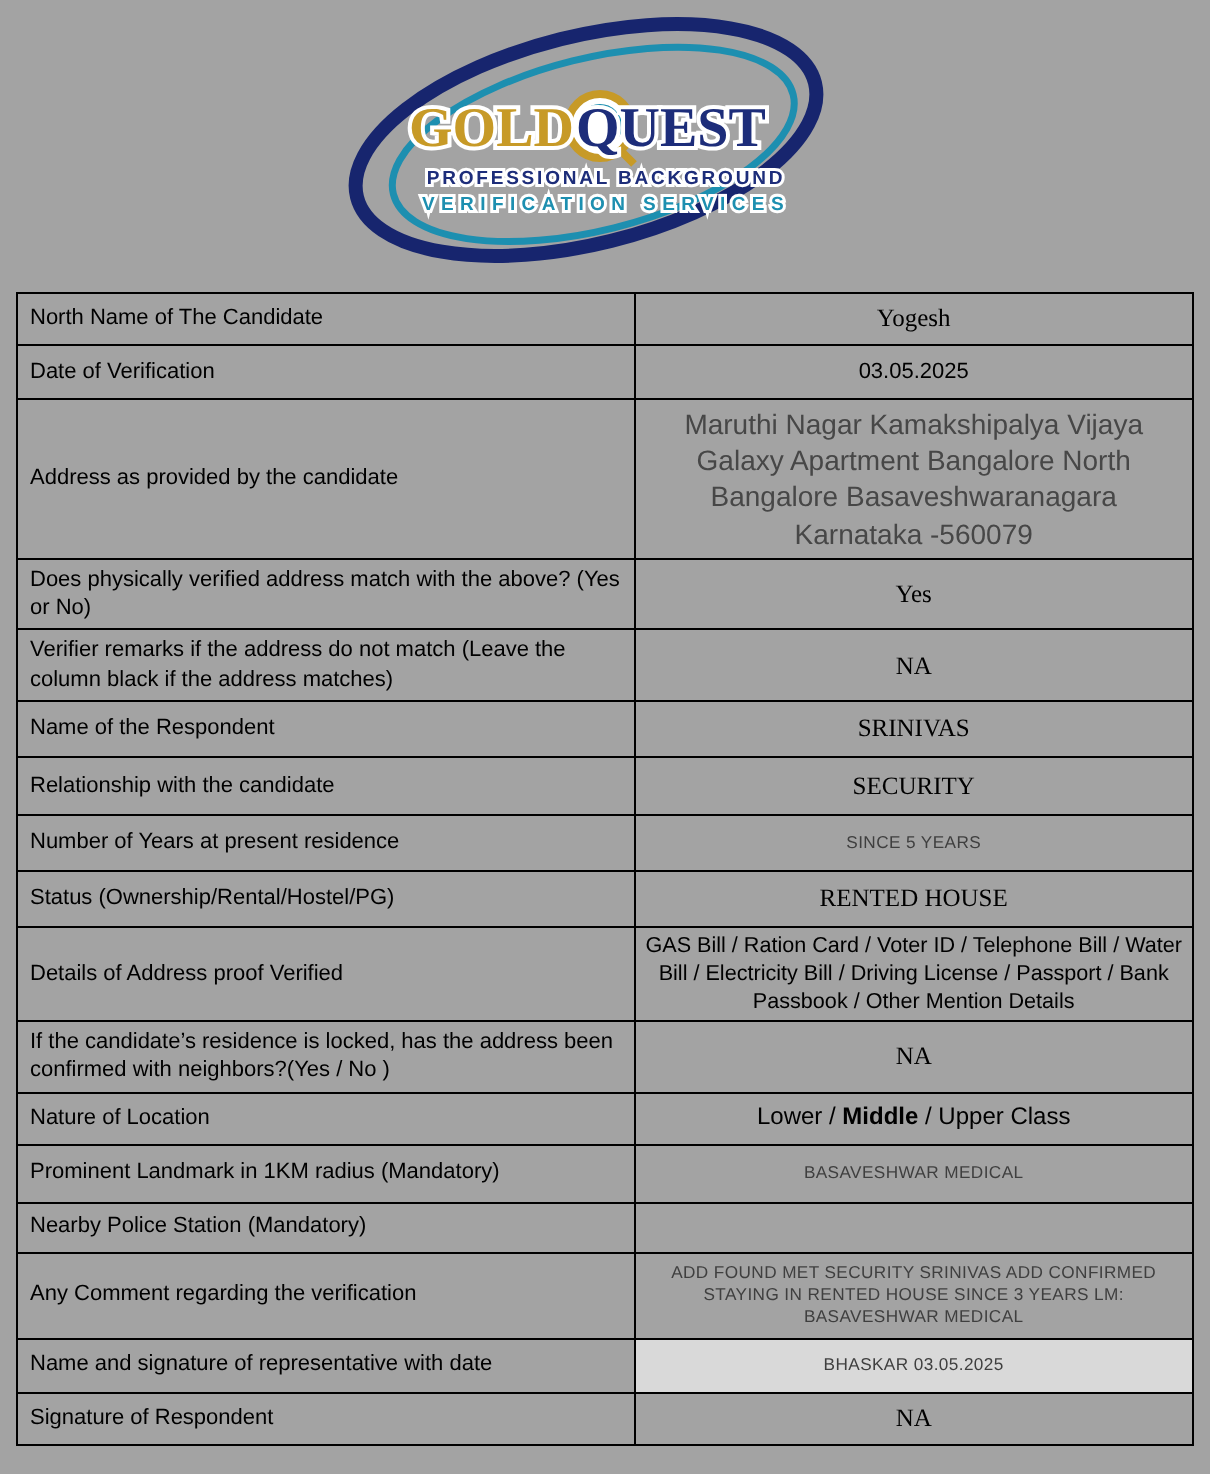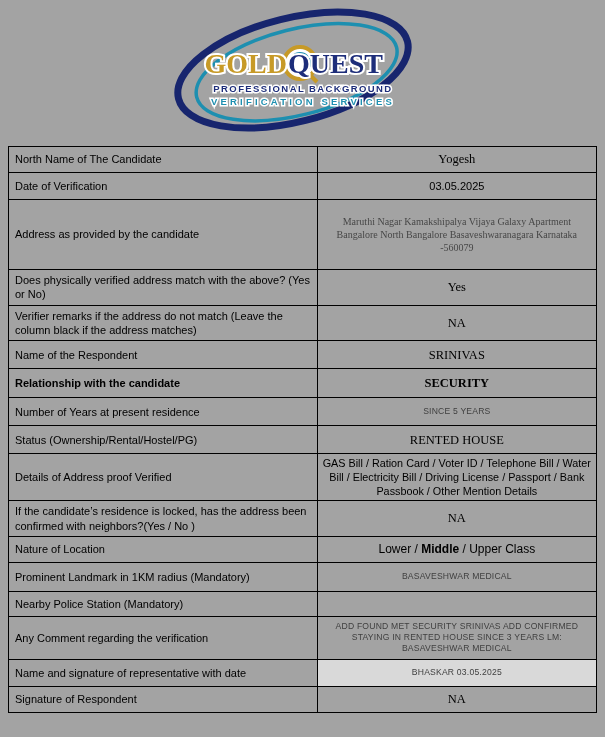--- a/index.html
+++ b/index.html
@@ -44,21 +44,21 @@
     vertical-align: middle;
     font-size: 11px;
     line-height: 1.3;
     overflow: hidden;
   }
   td.label { width: 52.5%; text-align: left; }
   td.value { text-align: center; }
 
   .serif  { font-family: "Liberation Serif", serif; font-size: 12.5px; }
   .sansval{ font-size: 11px; }
-  .addr   { font-size: 10px; color: #474747; font-family: Liberation Serif, serif; }
+  .addr   { font-size: 14px; color: #474747; }
   .small  { font-size: 8.6px; color: #3f3f3f; letter-spacing: 0.2px; }
   .details{ text-align: left; font-size: 10.8px; padding: 2px 4px; }
   .nature { font-size: 12px; }
   .highlight { background: #d9d9d9; }
 </style>
 </head>
 <body>
 
 <div class="page">
 
@@ -97,21 +97,21 @@
         <td class="value serif">Yes</td>
       </tr>
       <tr style="height:31px;">
         <td class="label">Verifier remarks if the address do not match (Leave the column black if the address matches)</td>
         <td class="value serif">NA</td>
       </tr>
       <tr style="height:28px;">
         <td class="label">Name of the Respondent</td>
         <td class="value serif">SRINIVAS</td>
       </tr>
-      <tr style="height:29px;font-weight:bold;">
+      <tr style="height:29px;">
         <td class="label">Relationship with the candidate</td>
         <td class="value serif">SECURITY</td>
       </tr>
       <tr style="height:28px;">
         <td class="label">Number of Years at present residence</td>
         <td class="value small">SINCE 5 YEARS</td>
       </tr>
       <tr style="height:28px;">
         <td class="label">Status (Ownership/Rental/Hostel/PG)</td>
         <td class="value serif">RENTED HOUSE</td>

